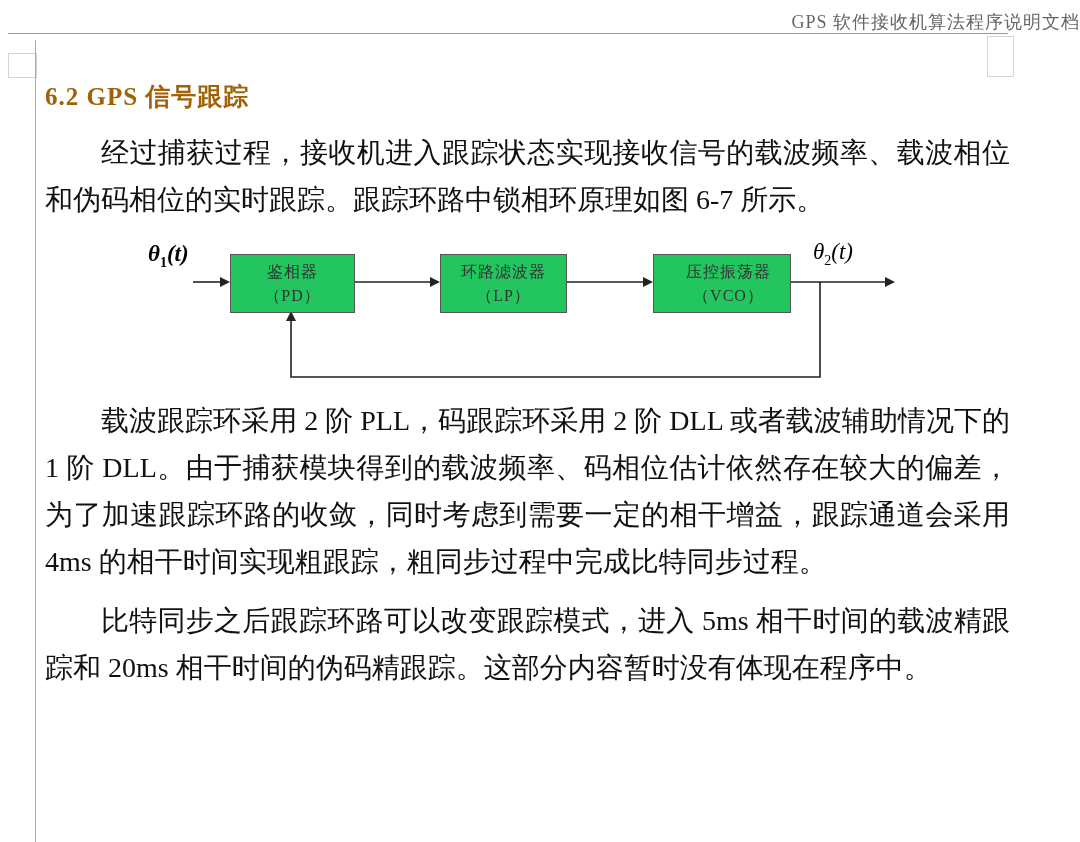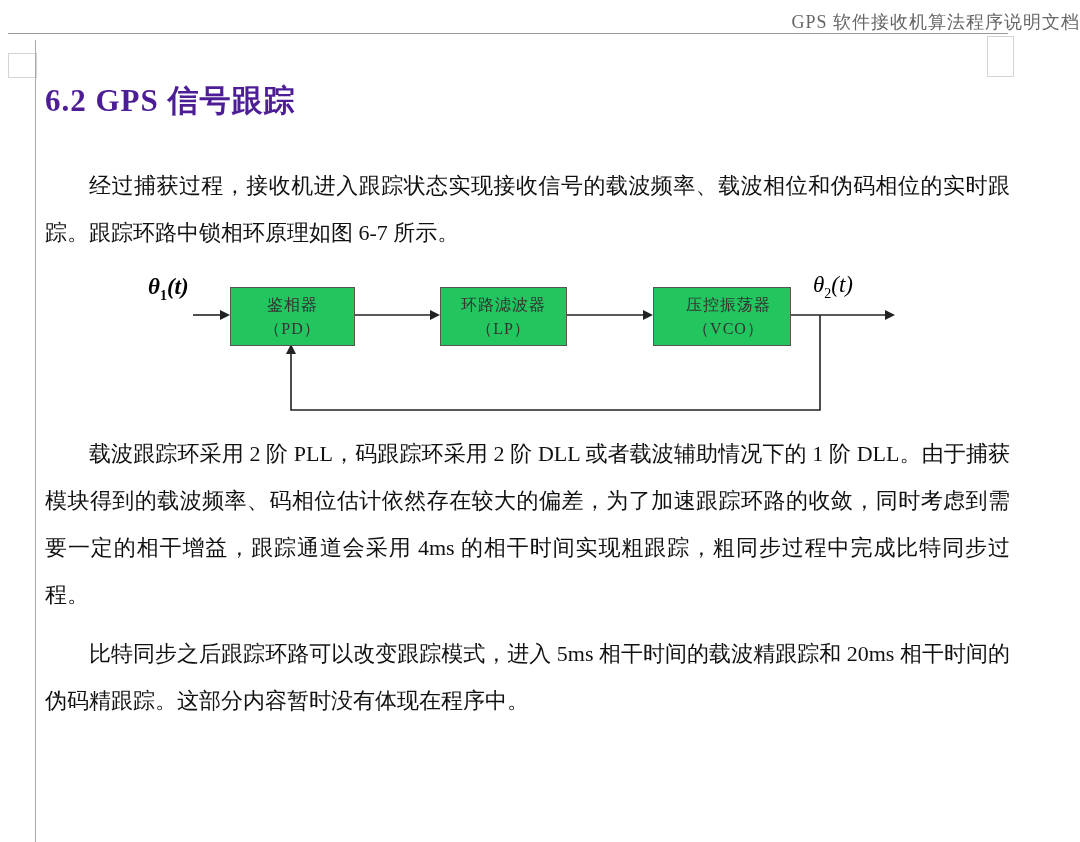--- a/index.html
+++ b/index.html
@@ -53,29 +53,29 @@
   .corner-box.right { left: 987px; top: 36px; width: 25px; height: 39px; }
 
   
   .content {
     position: absolute;
     top: 34px;
     left: 45px;
     width: 965px;
   }
   h1.section-heading {
-    margin: 46px 0 40px 0;
-    font-size: 31px;
+    margin: 46px 0 16px 0;
+    font-size: 25px;
     font-weight: bold;
-    color: #4c1d95;
+    color: #a16207;
     letter-spacing: 1px;
   }
   p.body-para {
     margin: 0 0 12px 0;
-    font-size: 22px;
+    font-size: 28px;
     line-height: 47px;
     text-align: justify;
     text-indent: 2em;
     color: #111111;
   }
 
   
   .diagram {
     position: relative;
     height: 160px;

